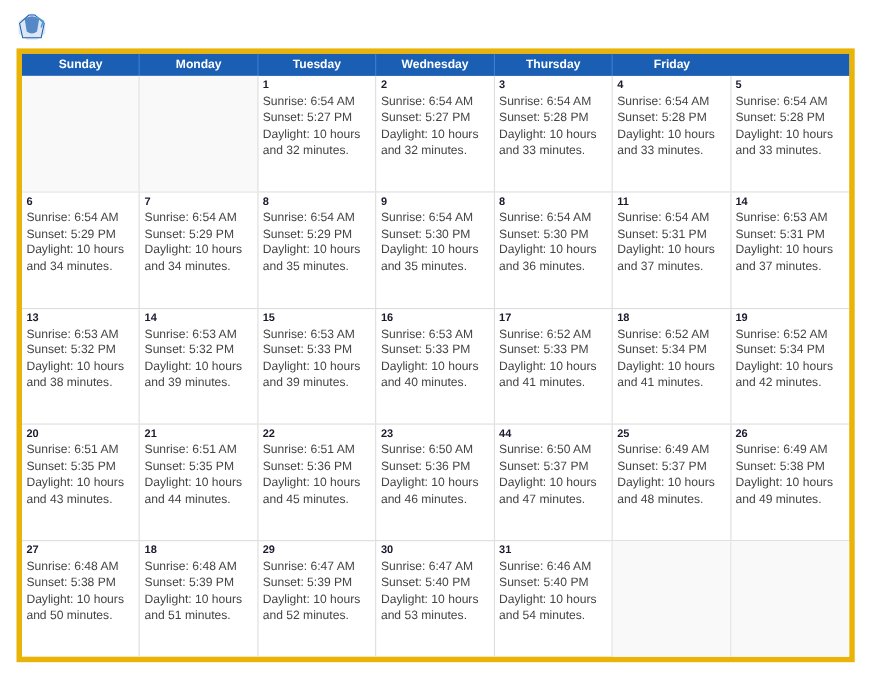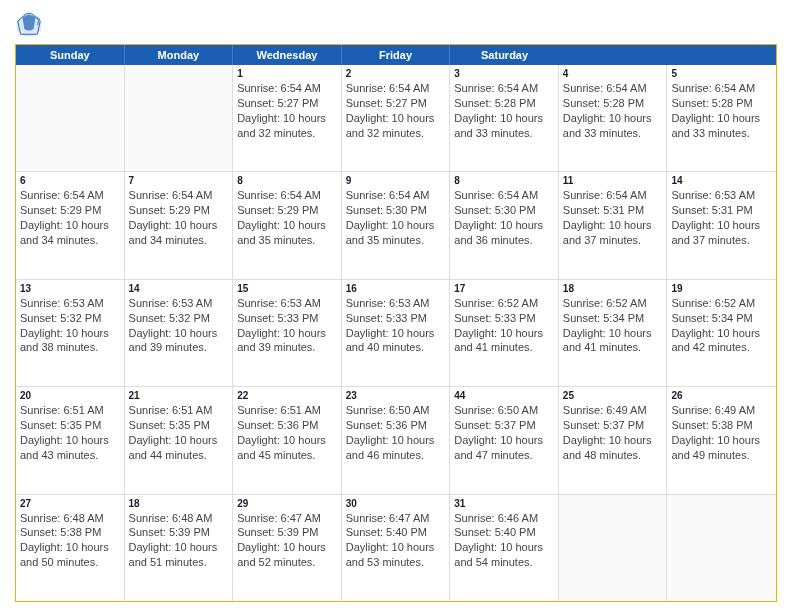--- a/index.html
+++ b/index.html
@@ -55,21 +55,21 @@
       font-weight: bold;
       color: #1a1a2e;
       line-height: 1.1;
     }
     .subtitle {
       font-size: 13px;
       color: #333;
     }
     .calendar {
       flex: 1;
-      border: 1px solid #eab308;
+      border: 5px solid #eab308;
       display: flex;
       flex-direction: column;
     }
     .cal-header {
       display: grid;
       grid-template-columns: repeat(7, 1fr);
       background: #1a5fb4;
     }
     .cal-header-cell {
       color: white;
@@ -135,23 +135,24 @@
     <div class="title-block">
       <div class="main-title"></div>
       <div class="subtitle"></div>
     </div>
   </div>
 
   <div class="calendar">
     <div class="cal-header">
     <div class="cal-header-cell">Sunday</div>
         <div class="cal-header-cell">Monday</div>
+        <div class="cal-header-cell">Tuesday</div>
         <div class="cal-header-cell">Wednesday</div>
+        <div class="cal-header-cell">Thursday</div>
         <div class="cal-header-cell">Friday</div>
-        <div class="cal-header-cell">Saturday</div>
       </div>
     <div class="cal-body">
     <div class="cal-row">
           <div class="cal-cell empty"></div>
           <div class="cal-cell empty"></div>
           <div class="cal-cell">
             <span class="day-num">1</span>
             <div class="cell-text" style="white-space: pre-line;">Sunrise: 6:54 AM
 Sunset: 5:27 PM
 Daylight: 10 hours

